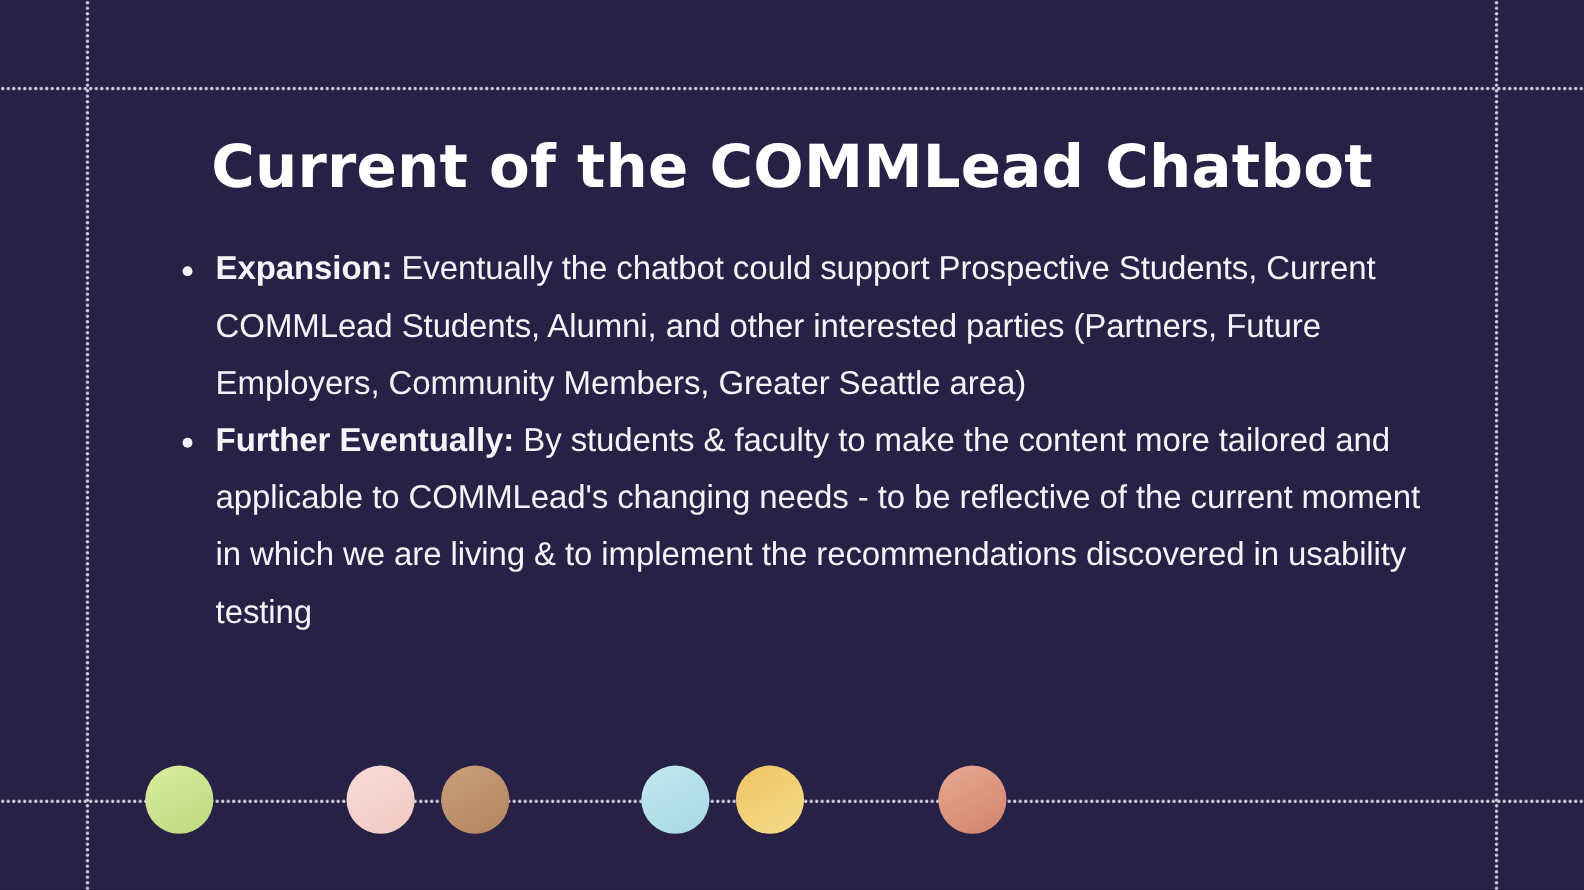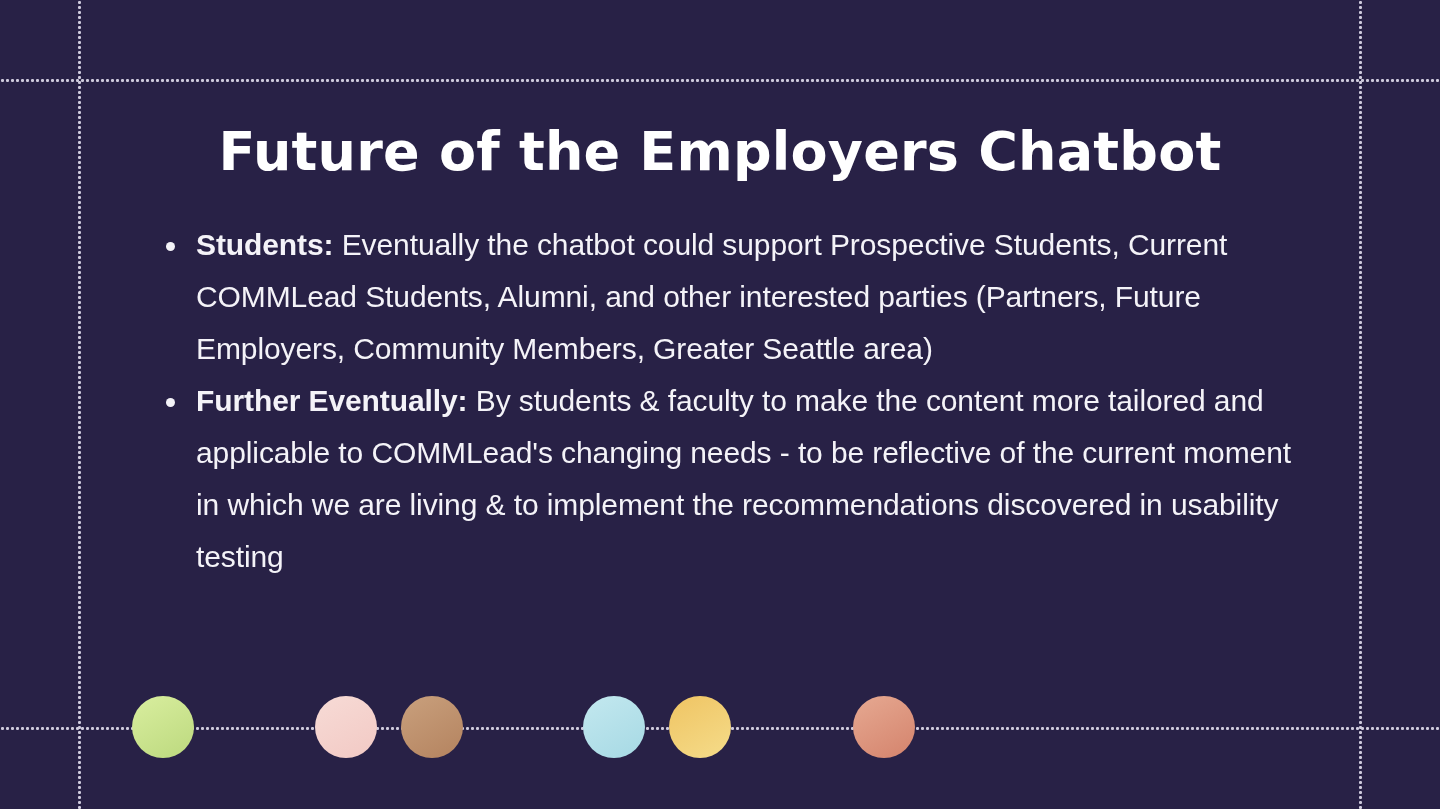--- a/index.html
+++ b/index.html
@@ -118,26 +118,26 @@
 
 <div id="slide" style="background: rgb(40, 33, 70);">
 
   <div class="grid-layer">
     <div class="grid-v" style="left:78px"></div>
     <div class="grid-v" style="left:1359px"></div>
     <div class="grid-h" style="top:79px"></div>
     <div class="grid-h" style="top:727px"></div>
   </div>
 
-  <div class="title">Future of the Employers Chatbot</div>
+  <div class="title">Current of the COMMLead Chatbot</div>
 
   <div class="body-block">
     <ul class="bullet-list">
       <li class="bullet-item">
-        <span class="lead">Students:</span><span> Eventually the chatbot could support Prospective Students, Current COMMLead Students, Alumni, and other interested parties (Partners, Future Employers, Community Members, Greater Seattle area)</span>
+        <span class="lead">Expansion:</span><span> Eventually the chatbot could support Prospective Students, Current COMMLead Students, Alumni, and other interested parties (Partners, Future Employers, Community Members, Greater Seattle area)</span>
       </li>
       <li class="bullet-item">
         <span class="lead">Further Eventually:</span><span> By students &amp; faculty to make the content more tailored and applicable to COMMLead's changing needs - to be reflective of the current moment in which we are living &amp; to implement the recommendations discovered in usability testing</span>
       </li>
     </ul>
   </div>
 
   <div class="dots-row">
     <div class="deco-dot" style="width: 62px; height: 62px; left: 132px; top: 696px; background: linear-gradient(150deg, rgb(217, 238, 159) 0%, rgb(188, 217, 126) 100%);"></div>
     <div class="deco-dot" style="width: 62px; height: 62px; left: 315px; top: 696px; background: linear-gradient(150deg, rgb(247, 219, 214) 0%, rgb(242, 201, 196) 100%);"></div>

